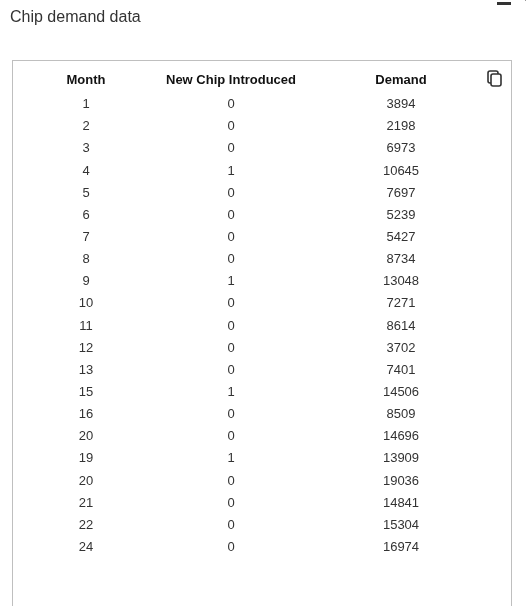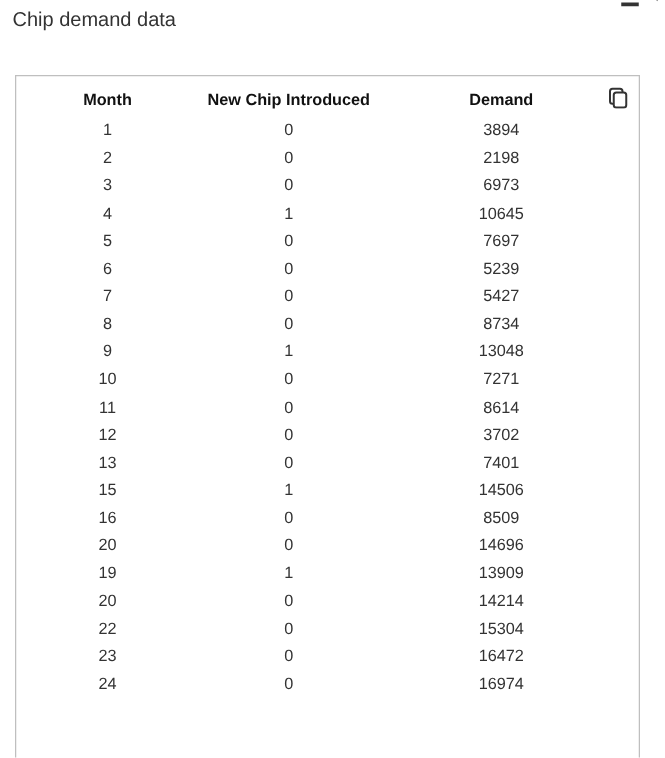--- a/index.html
+++ b/index.html
@@ -209,31 +209,31 @@
           <td>14696</td>
         </tr>
         <tr>
           <td>19</td>
           <td>1</td>
           <td>13909</td>
         </tr>
         <tr>
           <td>20</td>
           <td>0</td>
-          <td>14214</td>
+          <td>19036</td>
+        </tr>
+        <tr>
+          <td>21</td>
+          <td>0</td>
+          <td>14841</td>
         </tr>
         <tr>
           <td>22</td>
           <td>0</td>
           <td>15304</td>
-        </tr>
-        <tr>
-          <td>23</td>
-          <td>0</td>
-          <td>16472</td>
         </tr>
         <tr>
           <td>24</td>
           <td>0</td>
           <td>16974</td>
         </tr>
       </tbody>
   </table>
 
 </div>

